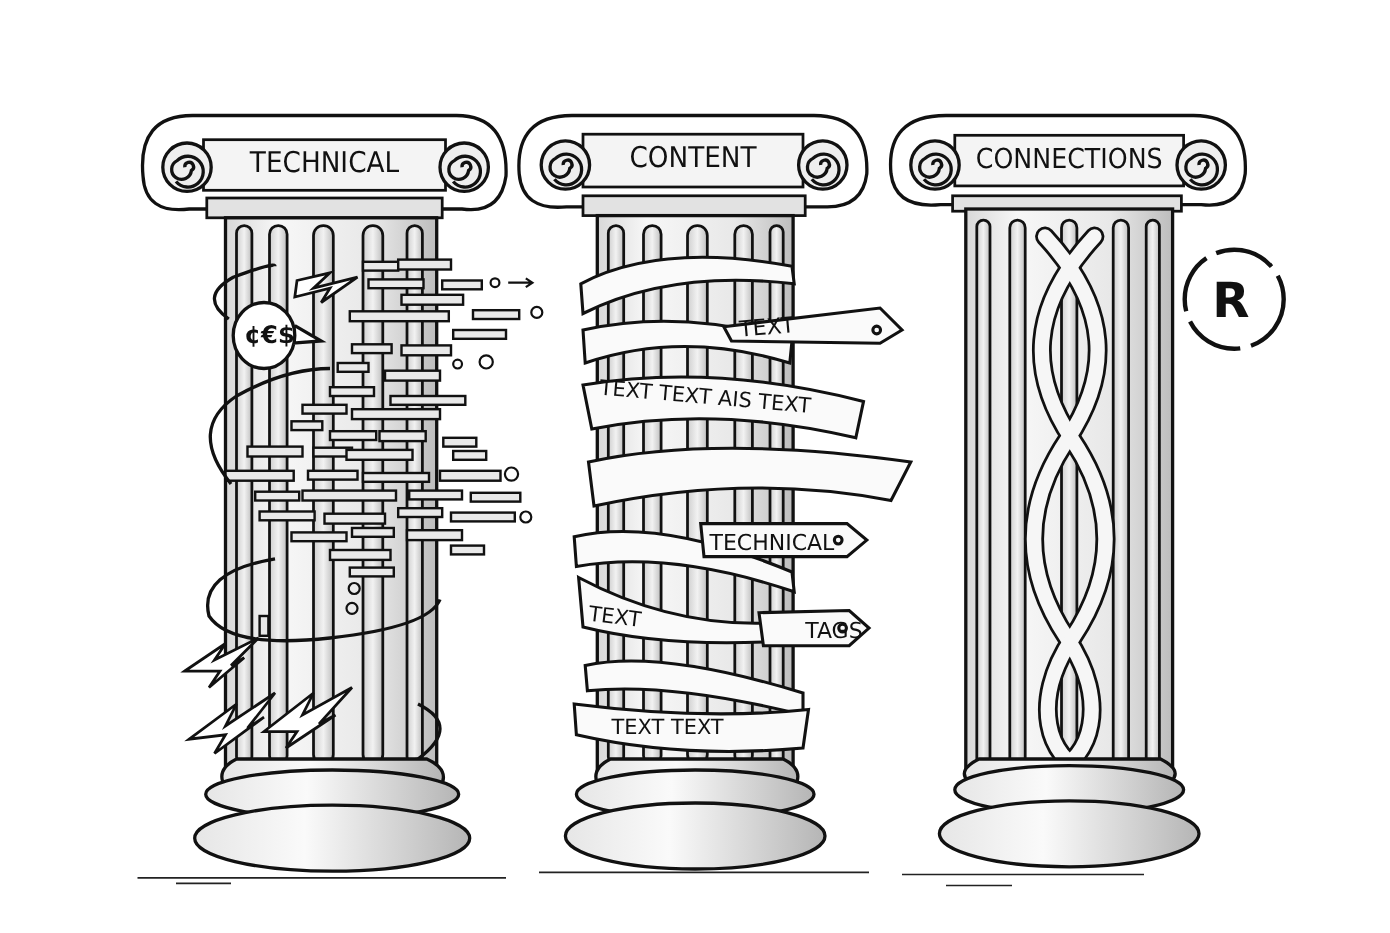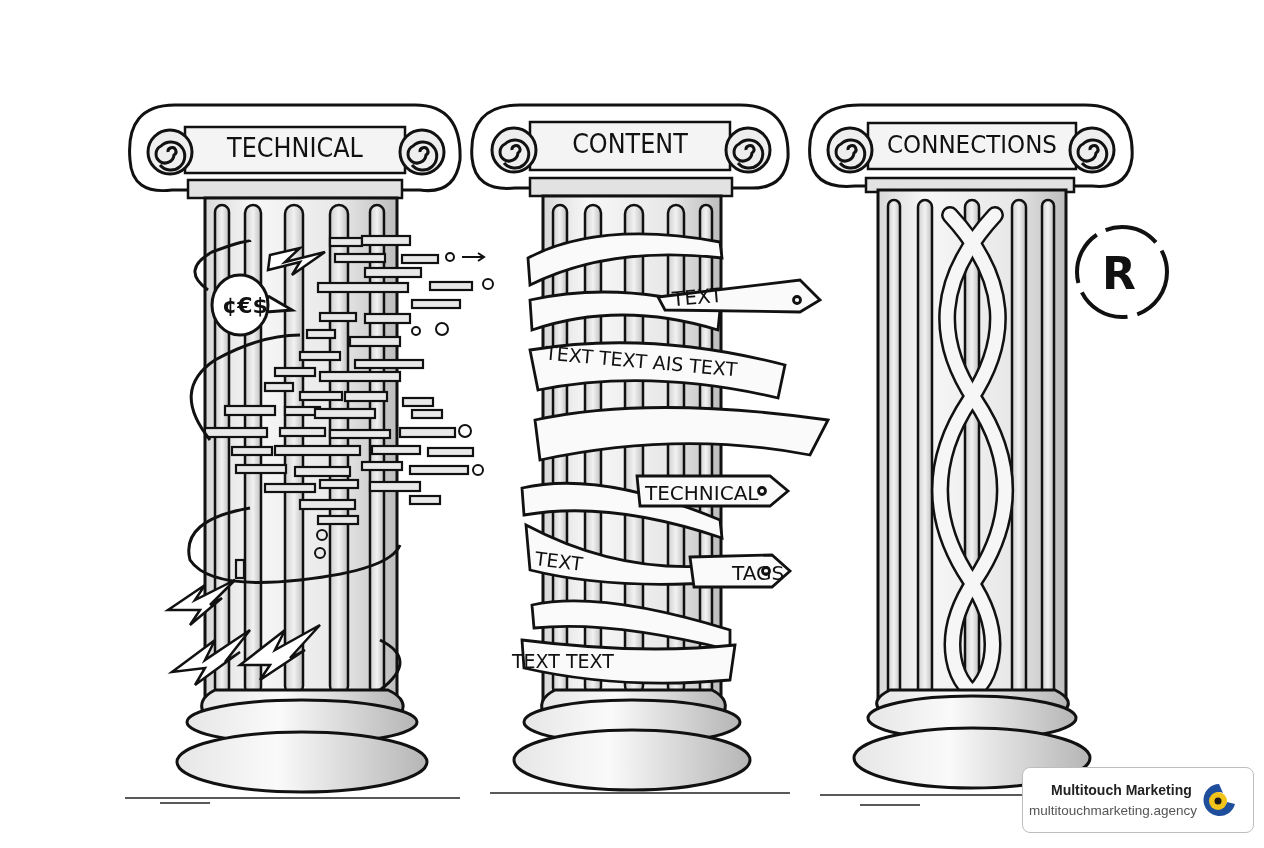--- a/index.html
+++ b/index.html
@@ -224,27 +224,18 @@
 <div class="cap-label" style="left:538px;top:129px;width:184px;">CONTENT</div>
 <div class="cap-label" style="left:866px;top:130px;width:212px;font-size:25px;">CONNECTIONS</div>
 
 <div class="ribbon-text" style="left:222px;top:293px;font-size:22px;font-weight:bold;">¢€$</div>
 
 <div class="sign-text" style="left:672px;top:285px;transform:rotate(-5deg);">TEXT</div>
 <div class="ribbon-text" style="left:545px;top:350px;transform:rotate(5deg);">TEXT TEXT AIS TEXT</div>
 <div class="sign-text" style="left:645px;top:481px;">TECHNICAL</div>
 <div class="ribbon-text" style="left:535px;top:550px;transform:rotate(7deg);">TEXT</div>
 <div class="sign-text" style="left:732px;top:561px;">TAGS</div>
-<div class="ribbon-text" style="left:512px;top:650px;text-align:center;">TEXT TEXT</div>
+<div class="ribbon-text" style="left:556px;top:650px;text-align:center;">TEXT TEXT</div>
 
 <div class="sign-text" style="left:1102px;top:248px;font-size:44px;font-weight:bold;">R</div>
 
-<div class="brand-card">
-  <div class="brand-name">Multitouch Marketing</div>
-  <div class="brand-url">multitouchmarketing.agency</div>
-  <svg class="brand-logo" viewBox="0 0 36 36">
-    <path d="M18,2 A16,16 0 1 0 34,22 L26,20 A8,8 0 1 1 22,11 Z" fill="#1f4e9c"></path>
-    <circle cx="17" cy="19" r="9" fill="#f2c318"></circle>
-    <circle cx="17" cy="19" r="3.5" fill="#1a1a1a"></circle>
-  </svg>
+
 </div>
 
-</div>
-
 </body></html>

